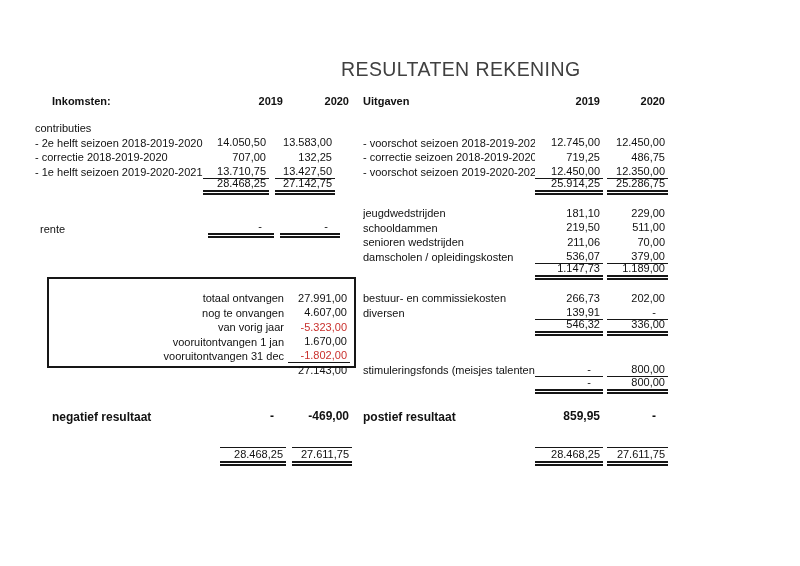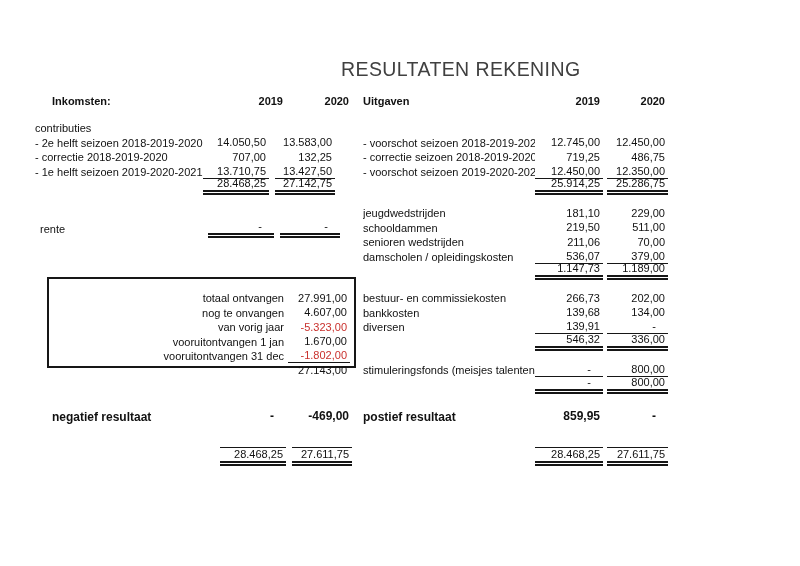--- a/index.html
+++ b/index.html
@@ -197,25 +197,20 @@
   </div>
 </div>
 
 <div class="sec" style="left:363px; top:291px; width:306px;">
   <div class="row">
     <div class="lbl r-lbl">bestuur- en commissiekosten</div>
     <div class="num rc1">266,73</div>
     <div class="num rc2">202,00</div>
   </div>
   <div class="row">
-    <div class="lbl r-lbl">bankkosten</div>
-    <div class="num rc1">139,68</div>
-    <div class="num rc2">134,00</div>
-  </div>
-  <div class="row">
     <div class="lbl r-lbl">diversen</div>
     <div class="num rc1 u">139,91</div>
     <div class="num rc2 u dash">-</div>
   </div>
   <div class="row">
     <div class="lbl r-lbl"></div>
     <div class="num rc1 uu">546,32</div>
     <div class="num rc2 uu">336,00</div>
   </div>
 </div>

